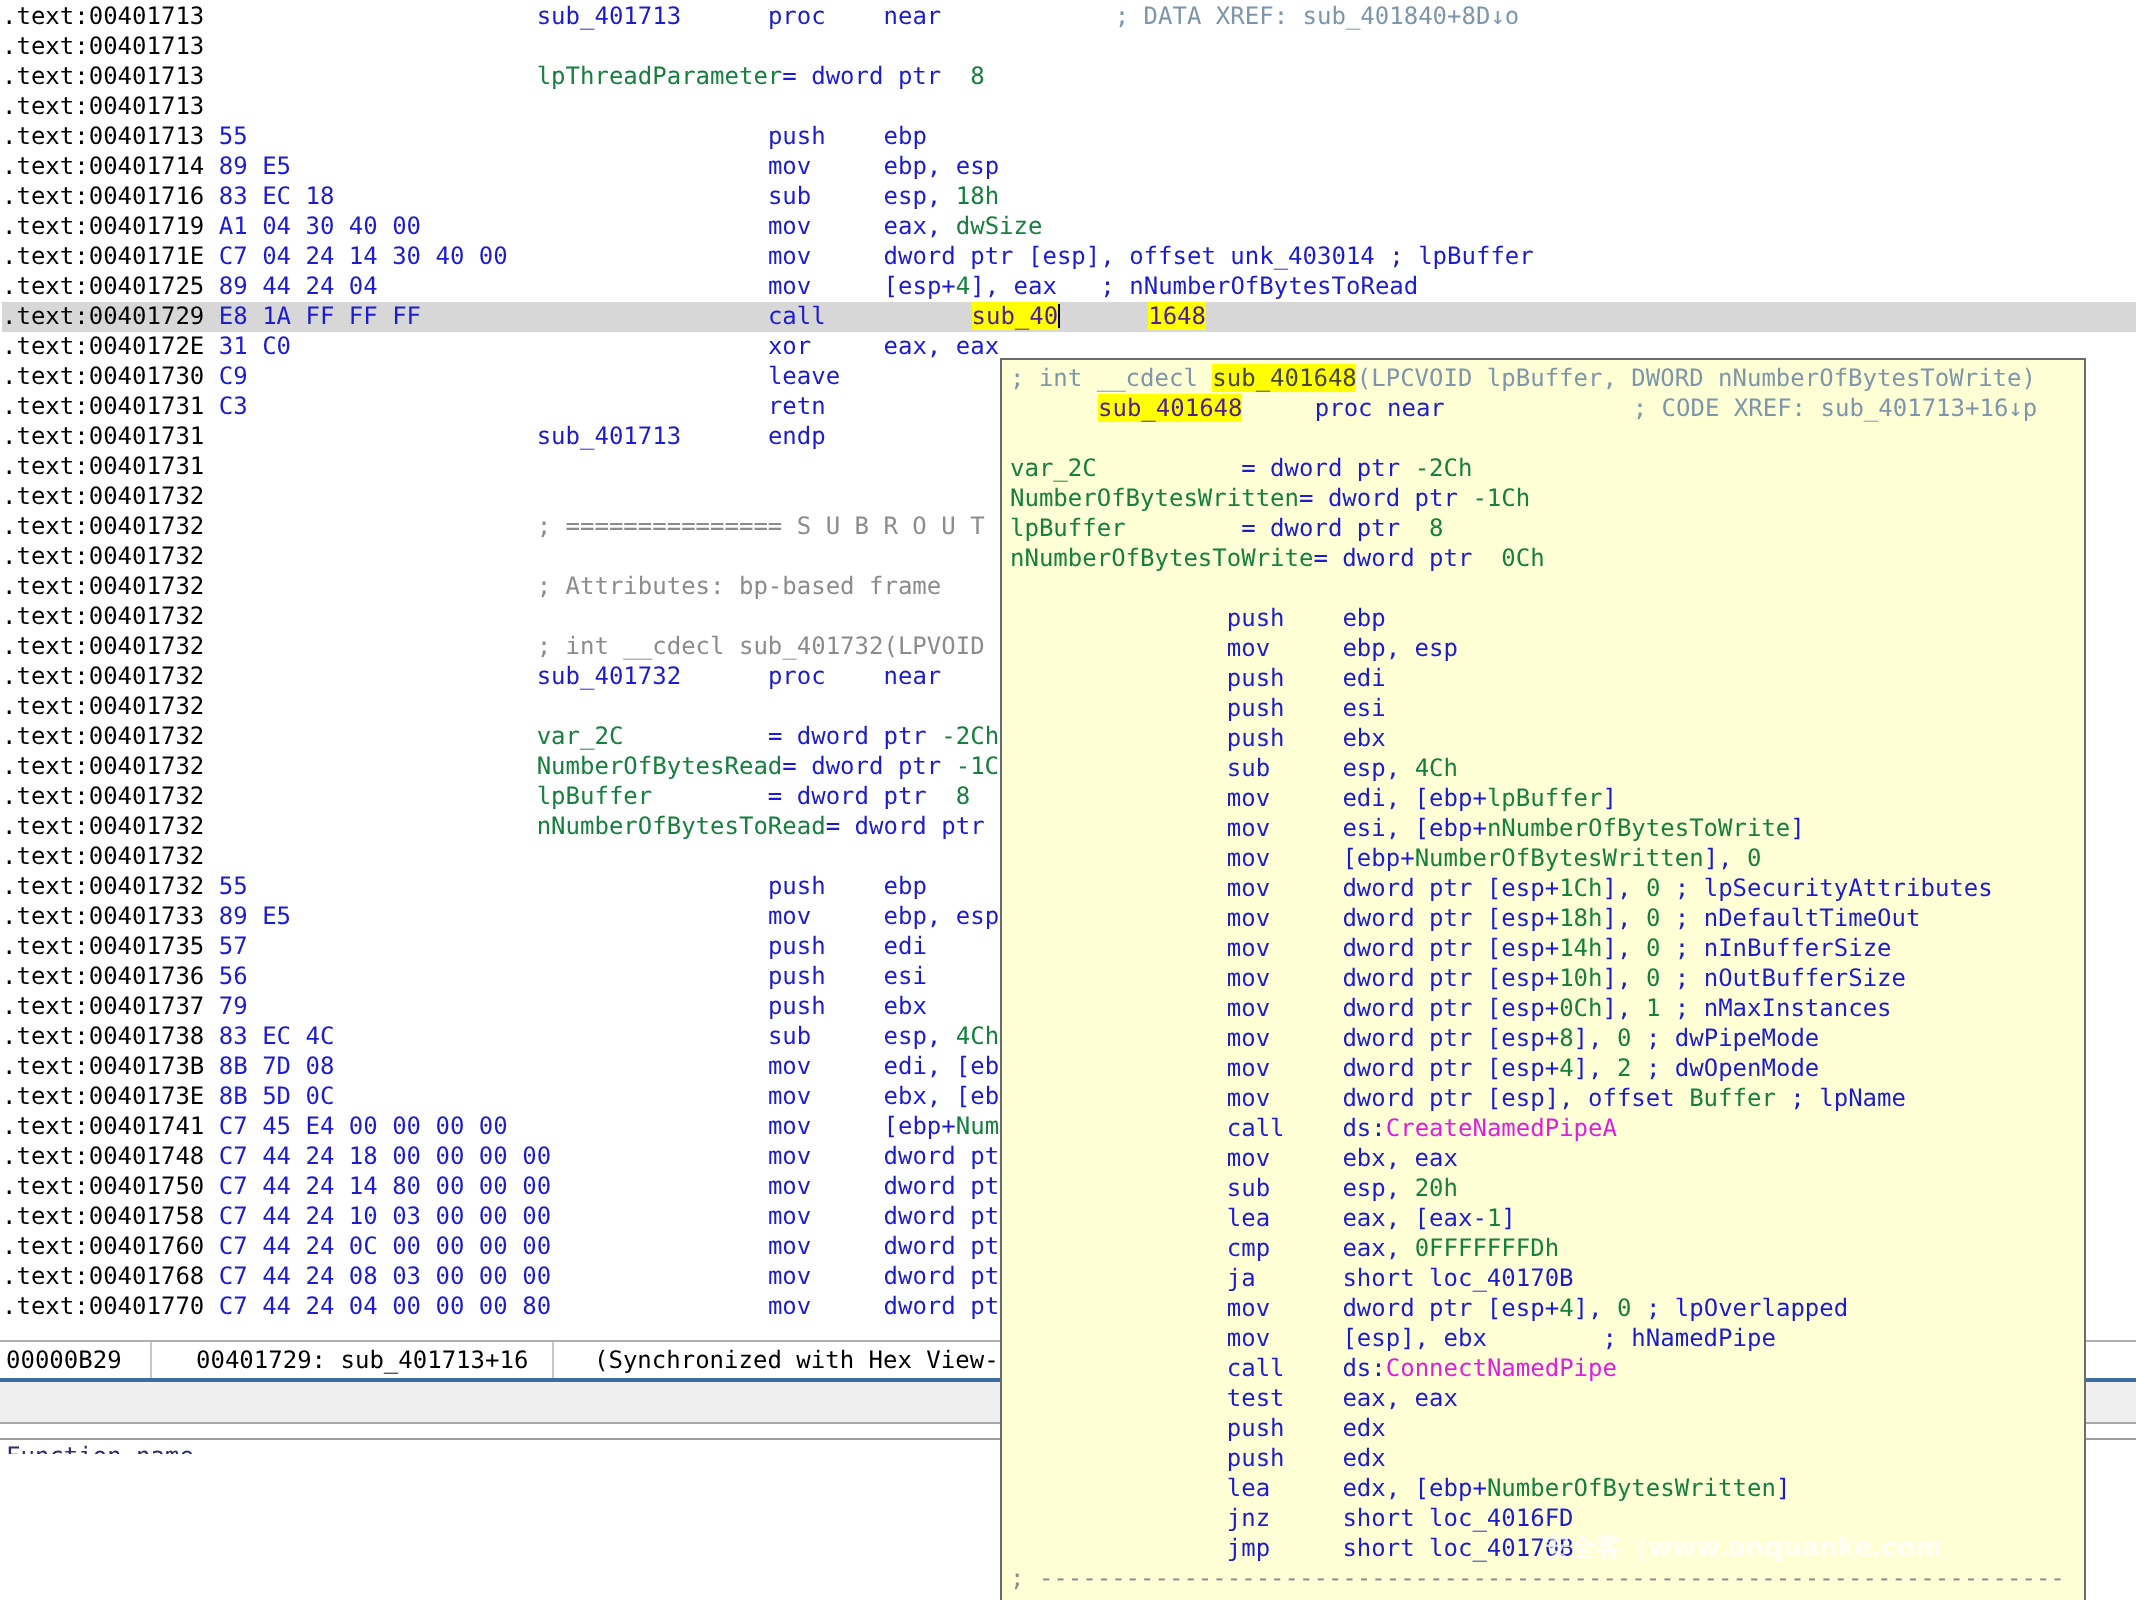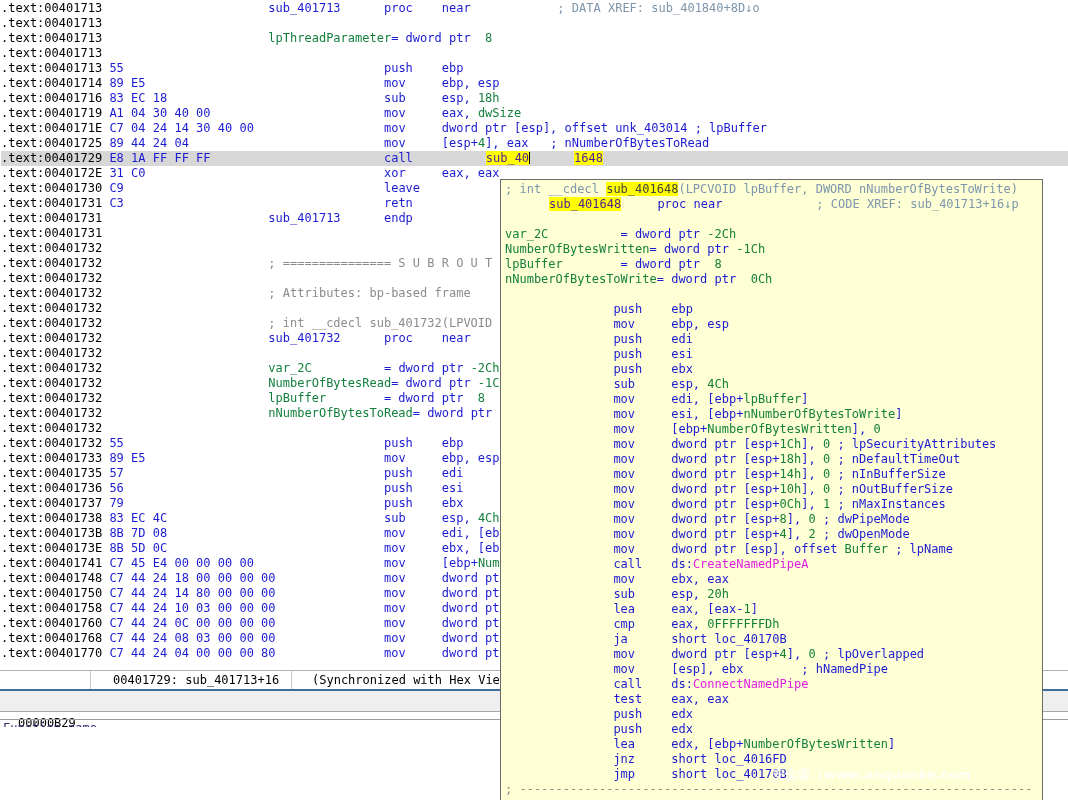--- a/index.html
+++ b/index.html
@@ -22,21 +22,21 @@
   .yk{background:#ffff00;color:#4c1d95;margin-left:44px;}
   .yg{background:#ffff00;color:#444;}
   .caret{display:inline-block;width:1px;height:12px;background:#000;vertical-align:-2px;}
   
   .status-bar{
     position:absolute;left:0;top:670px;width:1068px;height:19px;
     background:#ffffff;border-top:1px solid #b0b0b0;box-sizing:border-box;
     white-space:pre;line-height:18px;
   }
   .status-cell{display:inline-block;height:18px;overflow:hidden;vertical-align:top;}
-  .status-cell.c1{width:72px;padding-left:18px;margin-top:43px;}
+  .status-cell.c1{width:72px;padding-left:3px;}
   .status-cell.c2{width:178px;padding-left:22px;border-left:1px solid #c8c8c8;}
   .status-cell.c3{padding-left:20px;padding-right:6px;border-left:1px solid #c8c8c8;border-right:1px solid #c8c8c8;}
   .blue-divider{position:absolute;left:0;top:689px;width:1068px;height:2px;background:#3c6e9f;}
   .gray-strip{position:absolute;left:0;top:691px;width:1068px;height:21px;background:#efefef;border-bottom:1px solid #a8a8a8;box-sizing:border-box;}
   .thin-line{position:absolute;left:0;top:719px;width:1068px;height:1px;background:#9c9c9c;}
   .fn-header-clip{position:absolute;left:3px;top:721px;width:220px;height:6px;overflow:hidden;color:#2c2c6e;}
   
   .hint-popup{
     position:absolute;left:500px;top:179px;width:543px;height:784px;
     background:#ffffd6;border:1px solid #6b6b6b;border-bottom:none;

